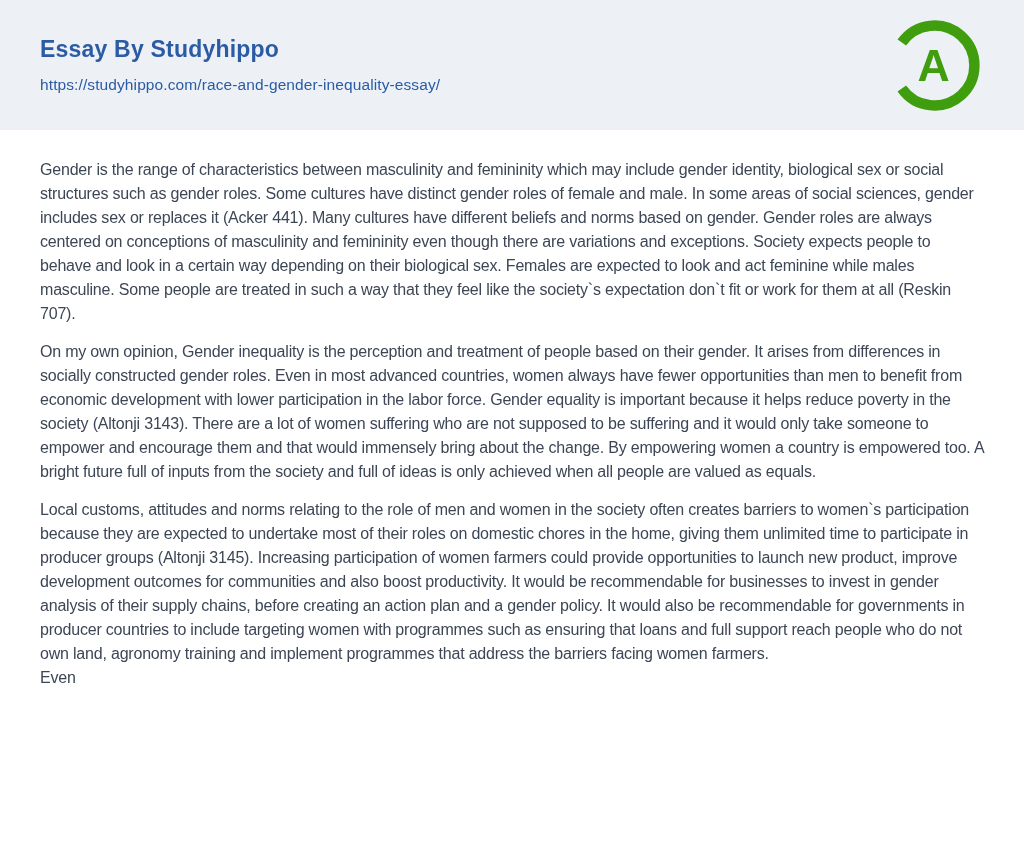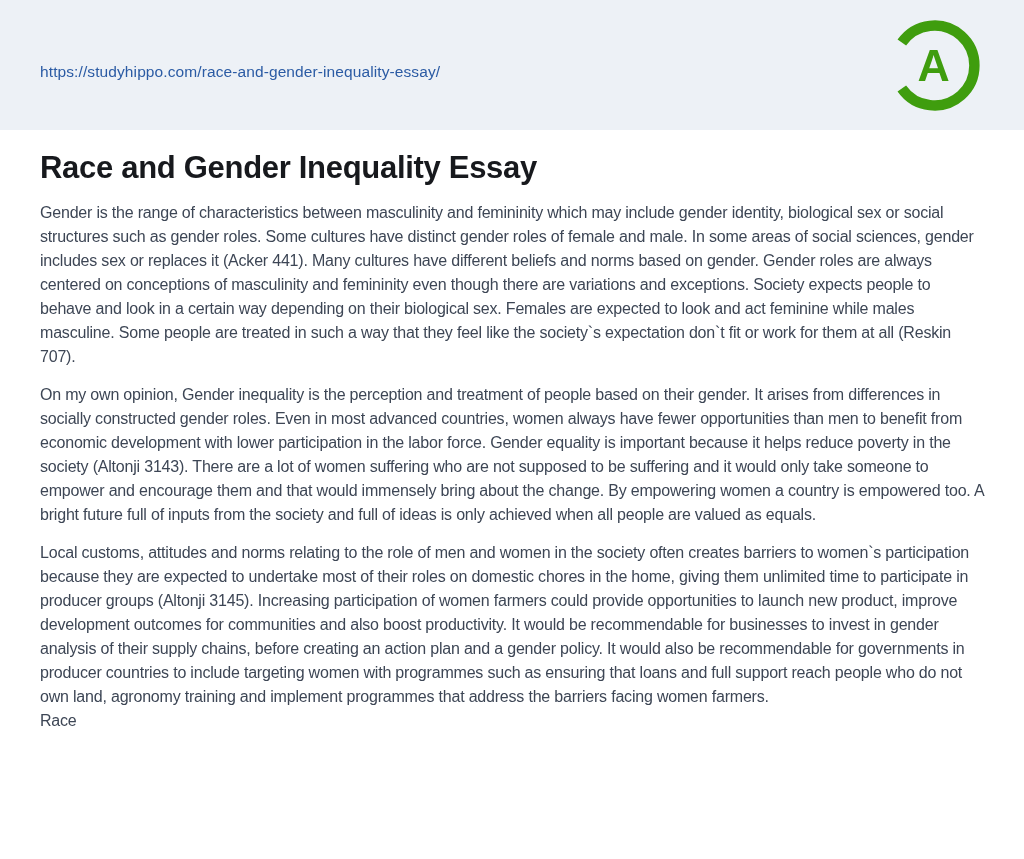--- a/index.html
+++ b/index.html
@@ -58,31 +58,31 @@
     margin-bottom: 14px;
     margin-top: 8px;
   }
   .block-line { display: block; }
 </style>
 </head>
 <body>
 
 <header class="page-header">
   <div class="header-text">
+    <div class="site-title">Essay By Studyhippo</div>
     <a class="essay-url" href="#">https://studyhippo.com/race-and-gender-inequality-essay/</a>
   </div>
   <div class="logo-wrap">
     <svg viewBox="0 0 100 100" width="95" height="95">
       <path d="M 15.6 25.9 A 42 42 0 1 1 15.6 74.1" fill="none" stroke="#3f9d0e" stroke-width="11" stroke-linecap="butt"></path>
       <text x="49" y="66" text-anchor="middle" font-family="Liberation Sans, sans-serif" font-size="47" font-weight="bold" fill="#3f9d0e">A</text>
     </svg>
   </div>
 </header>
 
 <main class="content">
-  <h1 class="essay-title">Race and Gender Inequality Essay</h1>
   <p class="para">Gender is the range of characteristics between masculinity and femininity which may include gender identity, biological sex or social structures such as gender roles. Some cultures have distinct gender roles of female and male. In some areas of social sciences, gender includes sex or replaces it (Acker 441). Many cultures have different beliefs and norms based on gender. Gender roles are always centered on conceptions of masculinity and femininity even though there are variations and exceptions. Society expects people to behave and look in a certain way depending on their biological sex. Females are expected to look and act feminine while males masculine. Some people are treated in such a way that they feel like the society`s expectation don`t fit or work for them at all (Reskin 707).</p>
   <p class="para">On my own opinion, Gender inequality is the perception and treatment of people based on their gender. It arises from differences in socially constructed gender roles. Even in most advanced countries, women always have fewer opportunities than men to benefit from economic development with lower participation in the labor force. Gender equality is important because it helps reduce poverty in the society (Altonji 3143). There are a lot of women suffering who are not supposed to be suffering and it would only take someone to empower and encourage them and that would immensely bring about the change. By empowering women a country is empowered too. A bright future full of inputs from the society and full of ideas is only achieved when all people are valued as equals.</p>
   <p class="para">
     <span>Local customs, attitudes and norms relating to the role of men and women in the society often creates barriers to women`s participation because they are expected to undertake most of their roles on domestic chores in the home, giving them unlimited time to participate in producer groups (Altonji 3145). Increasing participation of women farmers could provide opportunities to launch new product, improve development outcomes for communities and also boost productivity. It would be recommendable for businesses to invest in gender analysis of their supply chains, before creating an action plan and a gender policy. It would also be recommendable for governments in producer countries to include targeting women with programmes such as ensuring that loans and full support reach people who do not own land, agronomy training and implement programmes that address the barriers facing women farmers.</span>
-    <span class="block-line">Race</span>
+    <span class="block-line">Even</span>
   </p>
 </main>
 
 </body></html>

